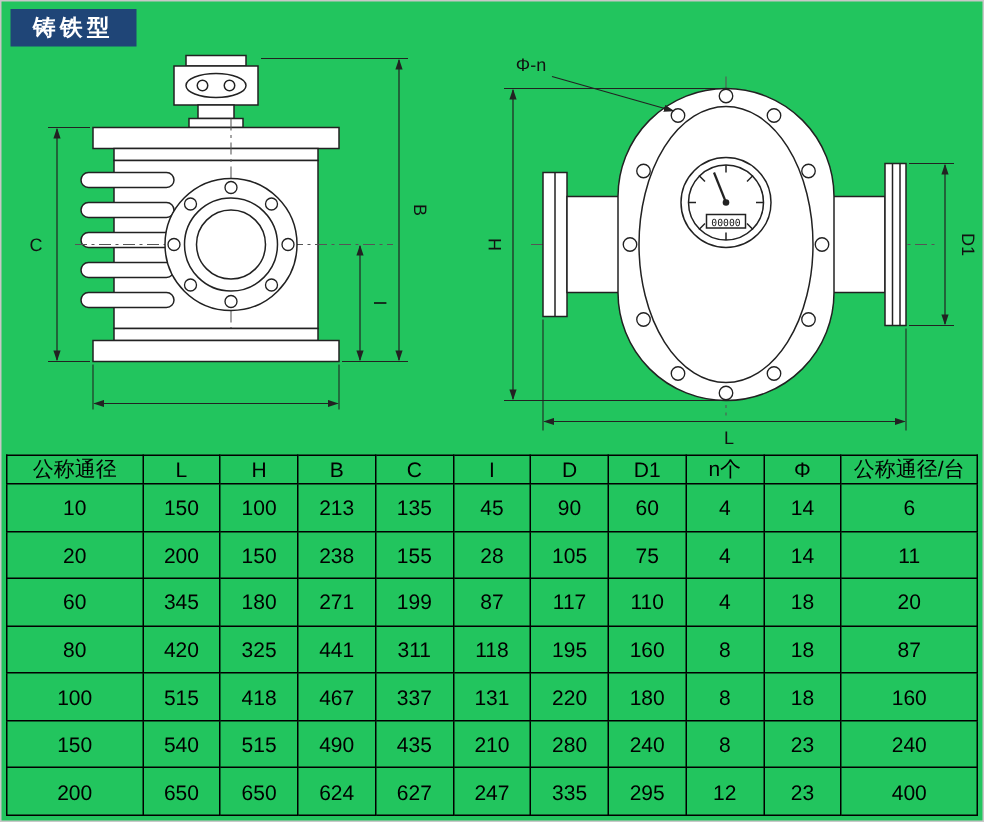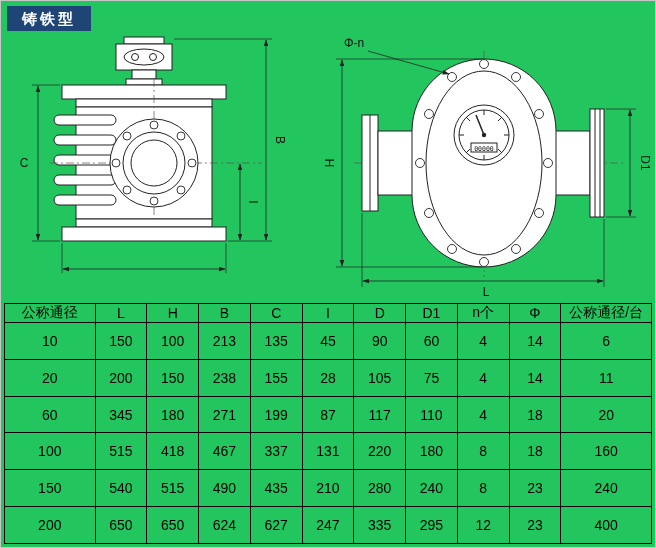--- a/index.html
+++ b/index.html
@@ -249,20 +249,33 @@
             <td>271</td>
             <td>199</td>
             <td>87</td>
             <td>117</td>
             <td>110</td>
             <td>4</td>
             <td>18</td>
             <td>20</td>
           </tr>
           <tr>
+            <td>80</td>
+            <td>420</td>
+            <td>325</td>
+            <td>441</td>
+            <td>311</td>
+            <td>118</td>
+            <td>195</td>
+            <td>160</td>
+            <td>8</td>
+            <td>18</td>
+            <td>87</td>
+          </tr>
+          <tr>
             <td>100</td>
             <td>515</td>
             <td>418</td>
             <td>467</td>
             <td>337</td>
             <td>131</td>
             <td>220</td>
             <td>180</td>
             <td>8</td>
             <td>18</td>

